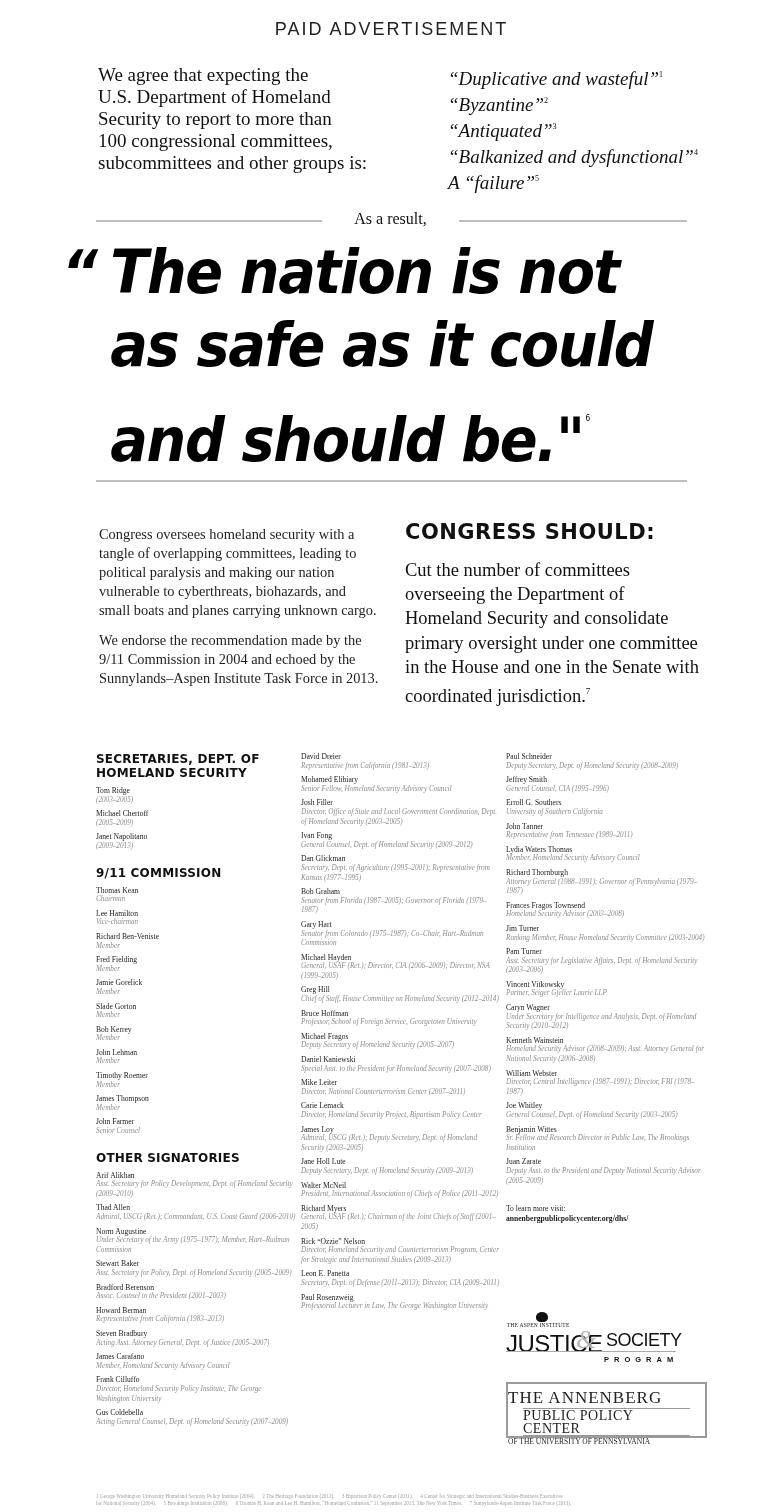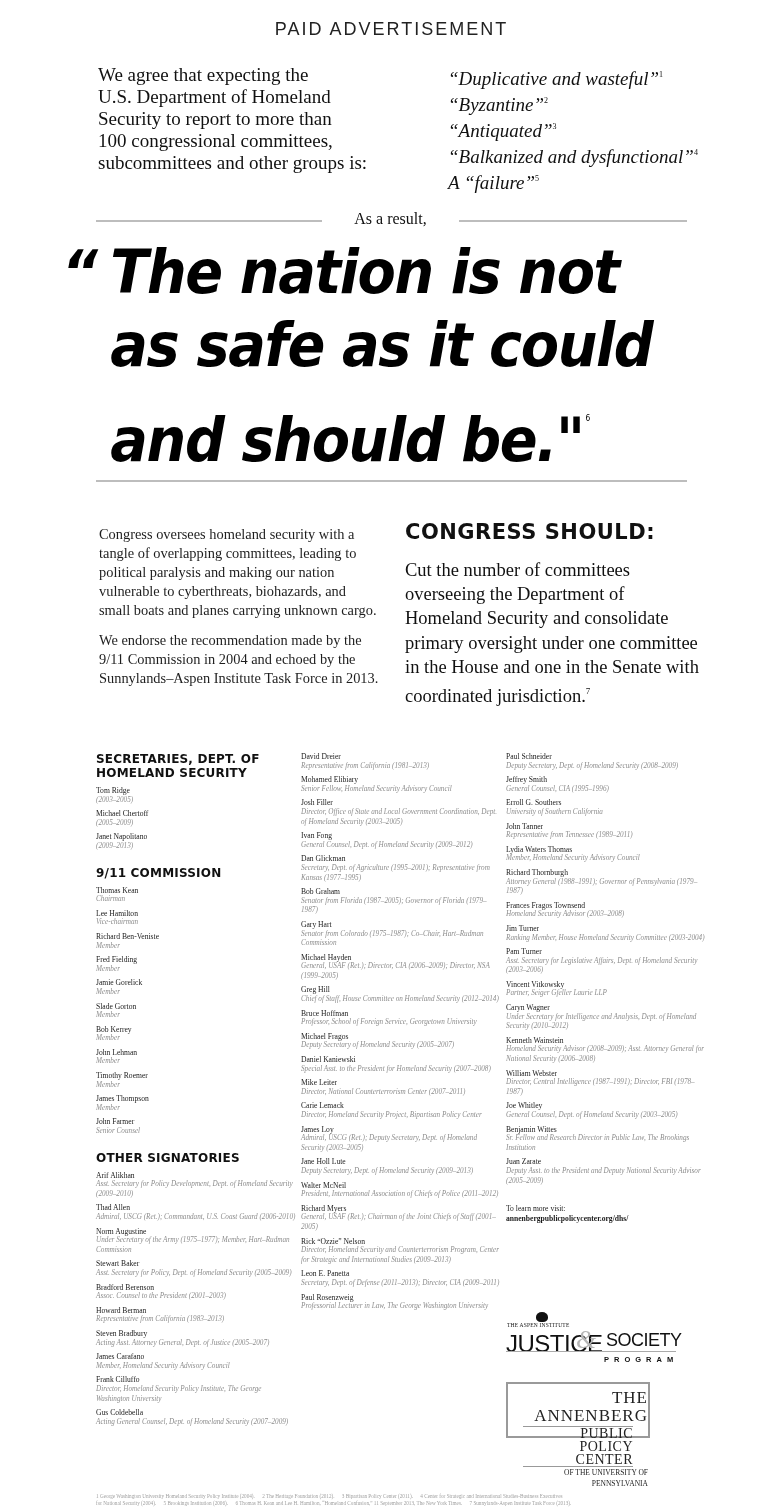--- a/index.html
+++ b/index.html
@@ -47,21 +47,21 @@
 
   .aspen { position: absolute; top: 1312px; left: 506px; width: 175px; height: 55px; }
   .aspen .leaf { position: absolute; left: 30px; top: 0; width: 12px; height: 10px; background: #111; border-radius: 50% 50% 40% 40%; }
   .aspen .inst { position: absolute; left: 1px; top: 10px; font-family: "Liberation Serif", serif; font-size: 5.5px; color: #111; letter-spacing: 0.2px; }
   .aspen .justice { position: absolute; left: 0; top: 18px; font-family: "Liberation Sans", sans-serif; font-size: 24px; letter-spacing: -0.5px; color: #111; }
   .aspen .amp { position: absolute; left: 70px; top: 13px; font-family: "Liberation Serif", serif; font-style: italic; font-size: 26px; color: #b5b5b5; }
   .aspen .society { position: absolute; left: 100px; top: 18px; font-family: "Liberation Sans", sans-serif; font-size: 18px; letter-spacing: -0.5px; color: #111; }
   .aspen .line { position: absolute; left: 0; top: 39px; width: 170px; height: 1px; background: #aaa; }
   .aspen .program { position: absolute; left: 98px; top: 43px; font-family: "Liberation Sans", sans-serif; font-weight: bold; font-size: 7.5px; letter-spacing: 5px; color: #111; }
 
-  .annenberg { position: absolute; top: 1382px; left: 506px; width: 144px; height: 56px; border: 2px solid #9a9a9a; text-align: right; }
+  .annenberg { position: absolute; top: 1382px; left: 506px; width: 201px; height: 56px; border: 2px solid #9a9a9a; text-align: left; }
   .annenberg .a1 { margin-top: 5px; font-size: 17px; letter-spacing: 1px; color: #222; line-height: 18px; }
   .annenberg .a2 { font-size: 14px; letter-spacing: 0.5px; color: #222; line-height: 13px; border-top: 1px solid #999; border-bottom: 1px solid #999; margin: 1px 15px 0; }
   .annenberg .a3 { font-size: 7.5px; color: #222; line-height: 11px; }
 
   .footnotes { position: absolute; top: 1493px; left: 96px; width: 640px; font-size: 5.2px; line-height: 7px; color: #a0a0a0; white-space: nowrap; }
   .footnotes span { margin-right: 6px; }
 </style>
 </head>
 <body>
 

